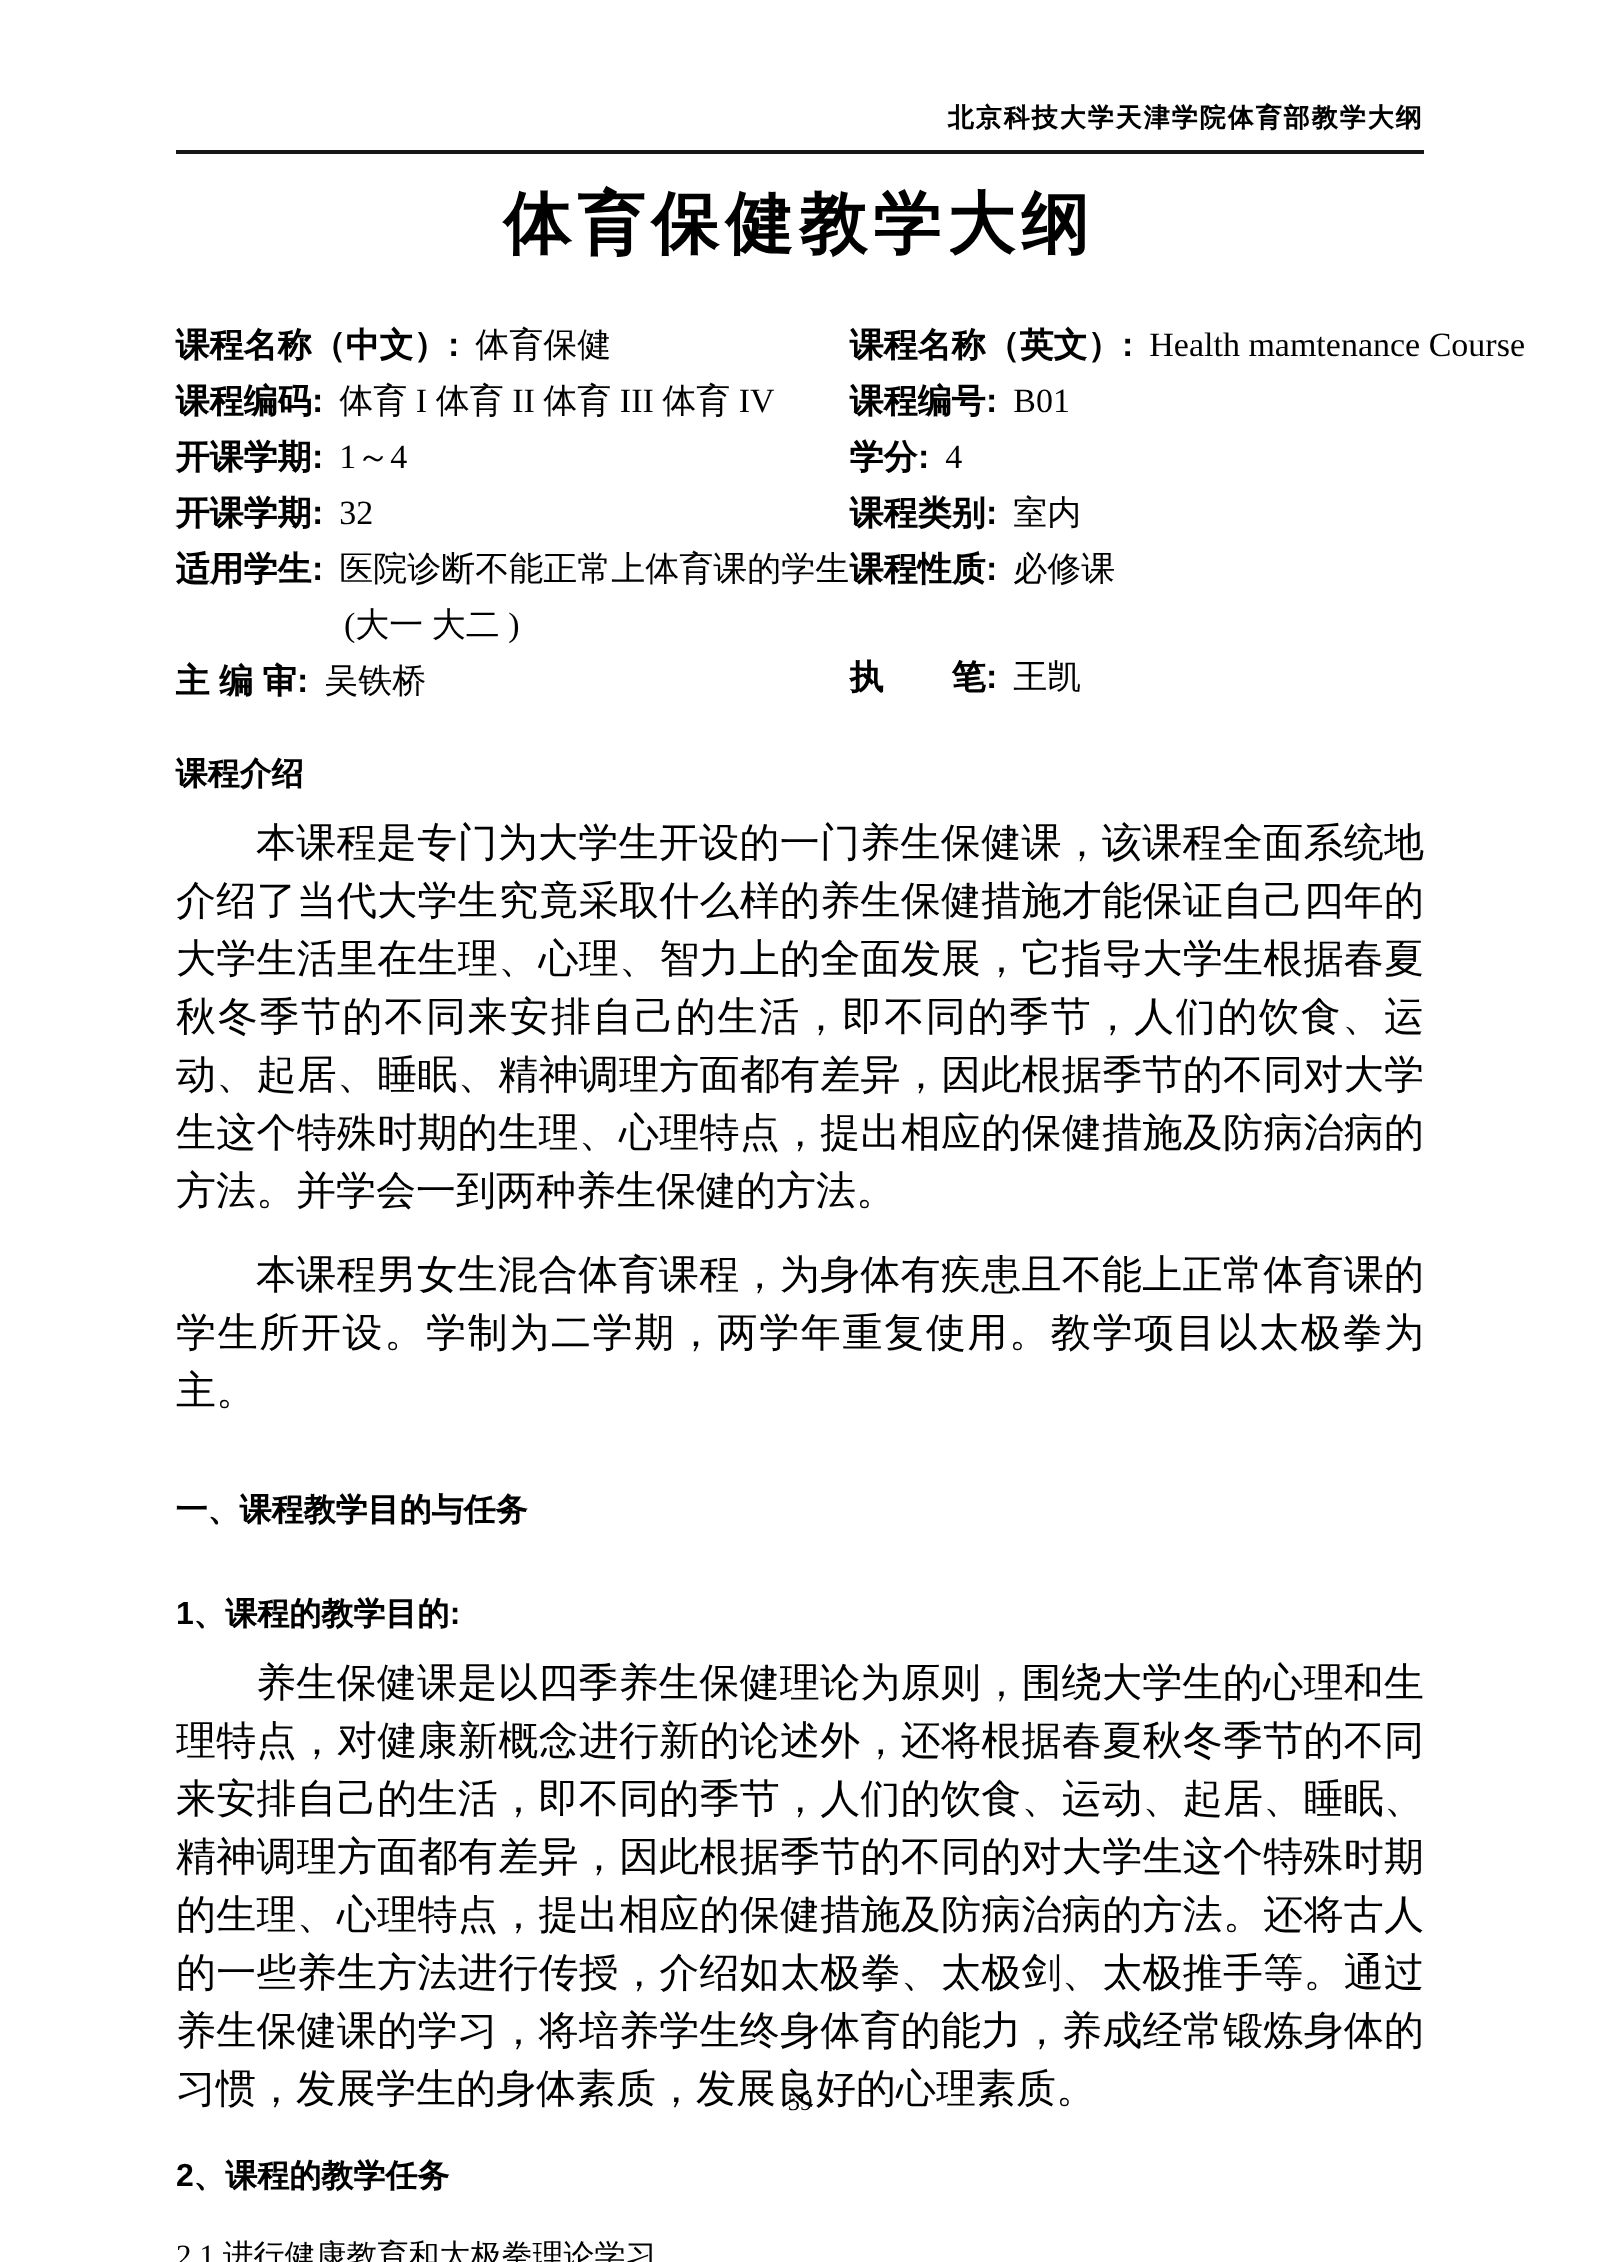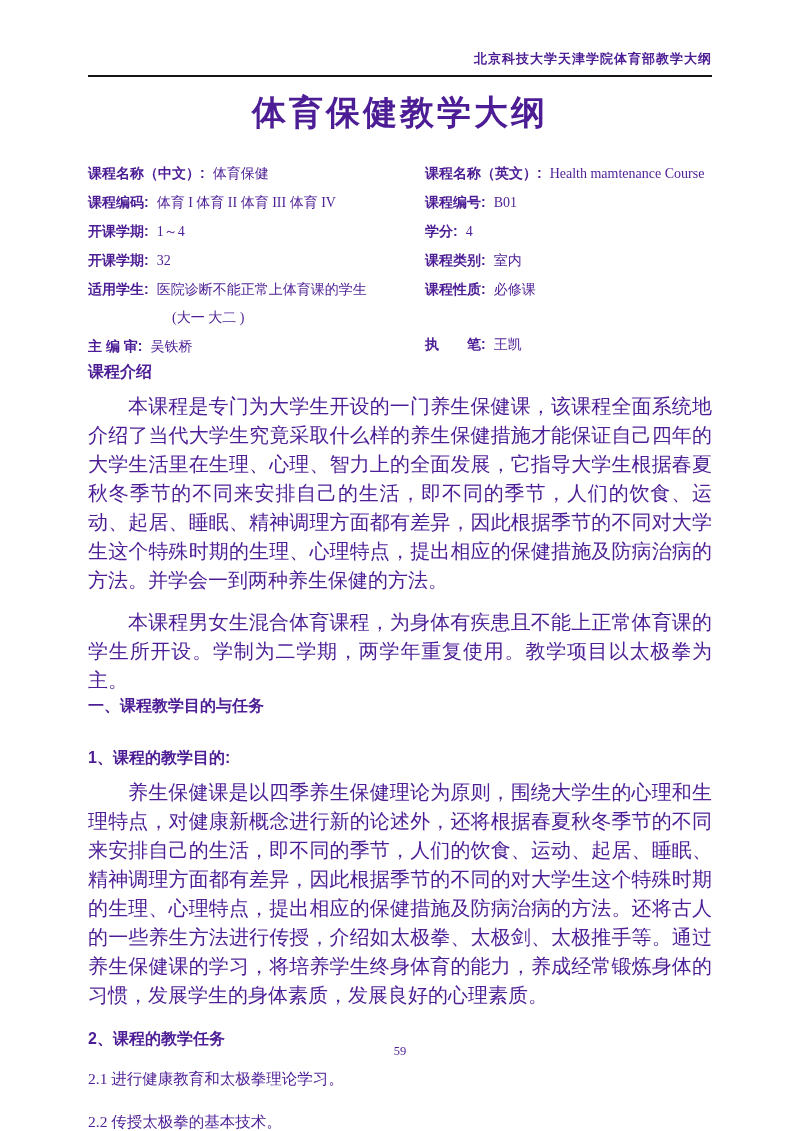--- a/index.html
+++ b/index.html
@@ -3,21 +3,21 @@
 <meta charset="utf-8">
 <style>
   html,body{margin:0;padding:0;background:#ffffff;}
   .page{
     position:relative;
     width:800px;height:1131px;
     background:#ffffff;
     box-sizing:border-box;
     padding:50px 88px 0 88px;
     font-family:"Liberation Serif","DejaVu Serif",serif;
-    color:#4c1d95;
+    color:#000000;
     overflow:hidden;
   }
   .header{
     text-align:right;
     font-family:"Liberation Sans","DejaVu Sans",sans-serif;
     font-weight:bold;
     font-size:13px;
     line-height:18px;
     padding-bottom:7px;
     border-bottom:2px solid #161616;
@@ -27,42 +27,42 @@
     text-align:center;
     font-size:34px;
     font-weight:600;
     letter-spacing:3px;
     margin:14px 0 0 0;
     line-height:44px;
   }
   .info{
     display:flex;
     margin-top:24px;
-    font-size:14px;
+    font-size:17px;
   }
   .info .col{line-height:28px;}
   .col-left{width:54%;flex:0 0 54%;}
   .col-right{width:46%;flex:0 0 46%;}
   .info-row{white-space:nowrap;}
   .info-row .label{
     font-family:"Liberation Sans","DejaVu Sans",sans-serif;
     font-weight:bold;
     margin-right:8px;
   }
   .info-row .cont-line{margin-left:84px;white-space:nowrap;}
   .row-exec{margin-top:26px;}
   .sec-heading{
     font-family:"Liberation Sans","DejaVu Sans",sans-serif;
     font-weight:bold;
     font-size:16px;
     line-height:22px;
     margin:0;
   }
-  .h-intro{}
-  .h-main{}
+  .h-intro{margin-top:22px;}
+  .h-main{margin-top:34px;}
   .h-sub{margin-top:30px;}
   .h-sub2{margin-top:18px;}
   .para{
     font-size:20px;
     line-height:29px;
     text-align:justify;
     text-indent:2em;
     margin:9px 0 0 0;
   }
   .p-gap{margin-top:13px;}

